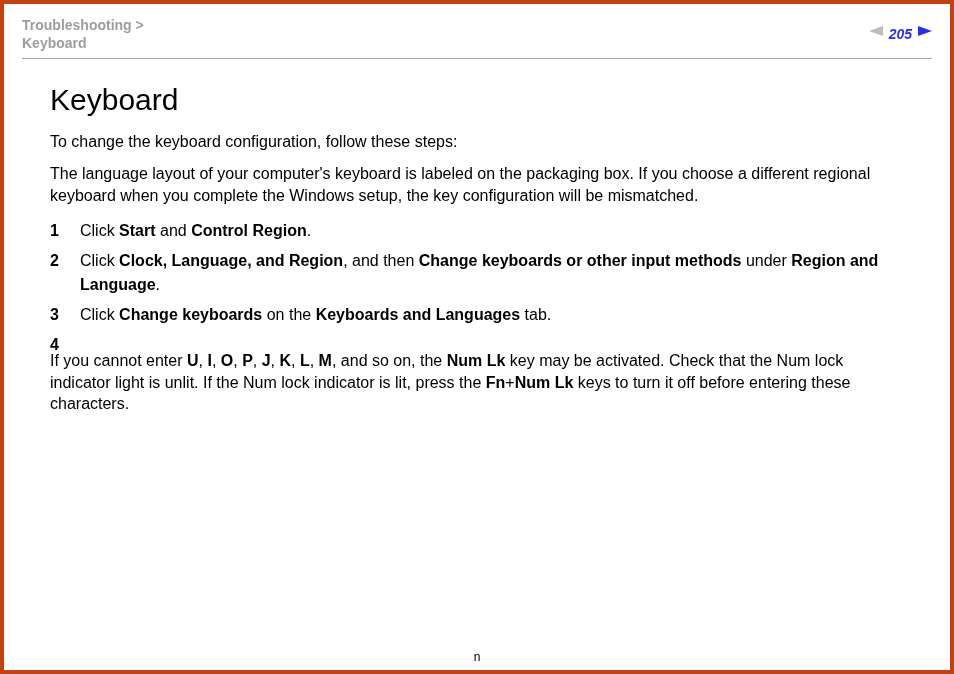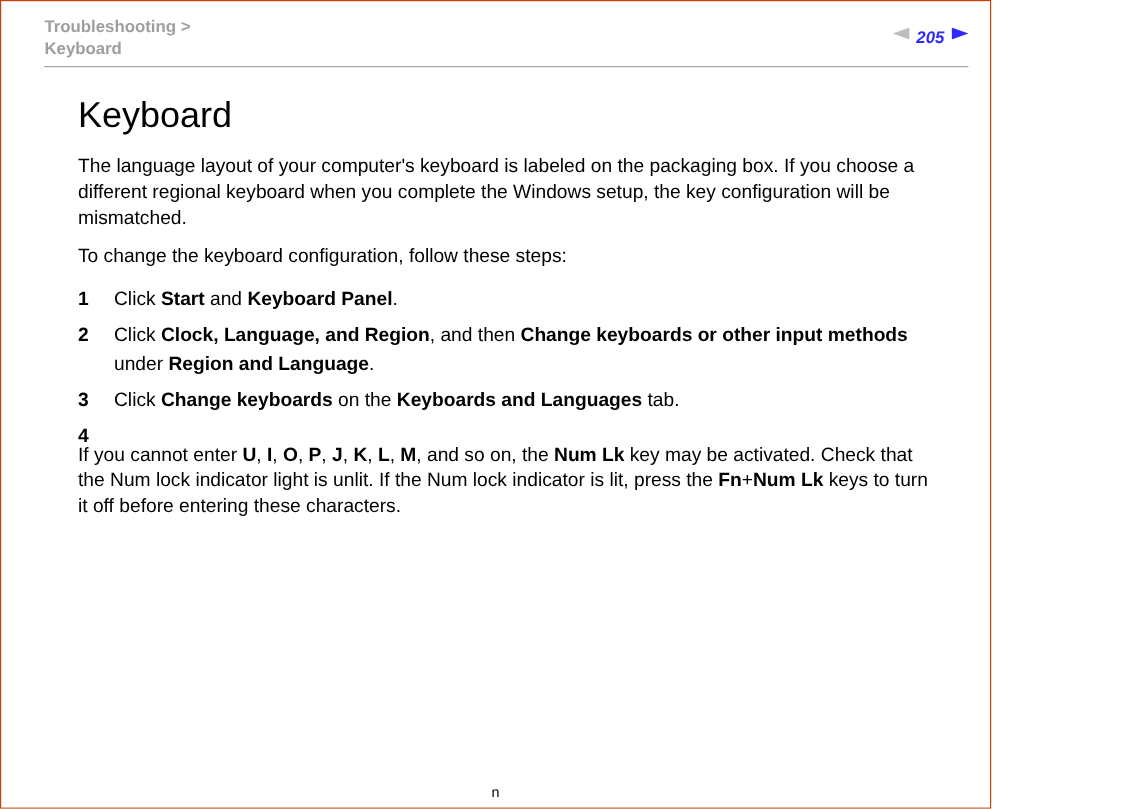--- a/index.html
+++ b/index.html
@@ -5,23 +5,23 @@
   * { box-sizing: border-box; }
   html, body {
     margin: 0; padding: 0;
     width: 954px; height: 674px;
     background: #ffffff;
     font-family: Arial, Helvetica, sans-serif;
     color: #000;
   }
   .page {
     position: relative;
-    width: 826px; height: 674px;
-    padding: 12px 18px 0 36px;
-    border: 1px solid #c2410c;
+    width: 954px; height: 674px;
+    padding: 12px 18px 0 18px;
+    border: 4px solid #c2410c;
   }
   .header {
     display: flex;
     justify-content: space-between;
     align-items: flex-start;
     padding-bottom: 4px;
   }
   .breadcrumb {
     font-size: 14px;
     font-weight: bold;
@@ -125,28 +125,28 @@
     </div>
   </div>
 
   <hr class="rule">
 
   <div class="content">
 
     <h1 class="title">Keyboard</h1>
 
 
+    <p class="body">To change the keyboard configuration, follow these steps:</p>
     <p class="body">The language layout of your computer's keyboard is labeled on the packaging box. If you choose a different regional keyboard when you complete the Windows setup, the key configuration will be mismatched.</p>
-    <p class="body">To change the keyboard configuration, follow these steps:</p>
 
     <ol class="steps">
       <li>
         <span class="num">1</span>
         <span>
-          <span>Click </span><b>Start</b><span> and </span><b>Keyboard Panel</b><span>.</span>
+          <span>Click </span><b>Start</b><span> and </span><b>Control Region</b><span>.</span>
         </span>
       </li>
       <li>
         <span class="num">2</span>
         <span>
           <span>Click </span><b>Clock, Language, and Region</b><span>, and then </span><b>Change keyboards or other input methods</b><span> under </span><b>Region and Language</b><span>.</span>
         </span>
       </li>
       <li>
         <span class="num">3</span>

